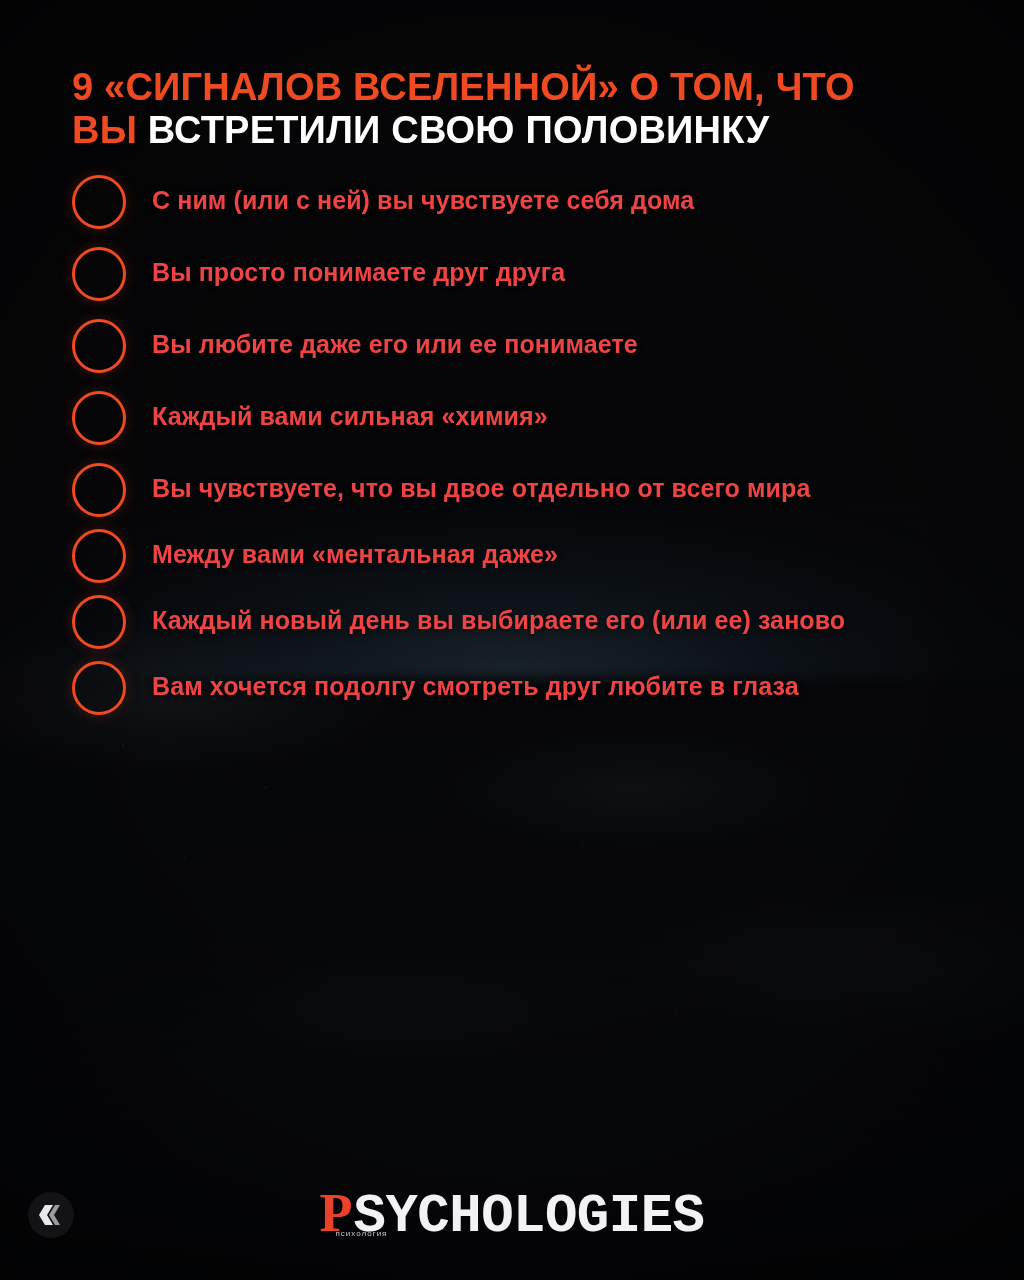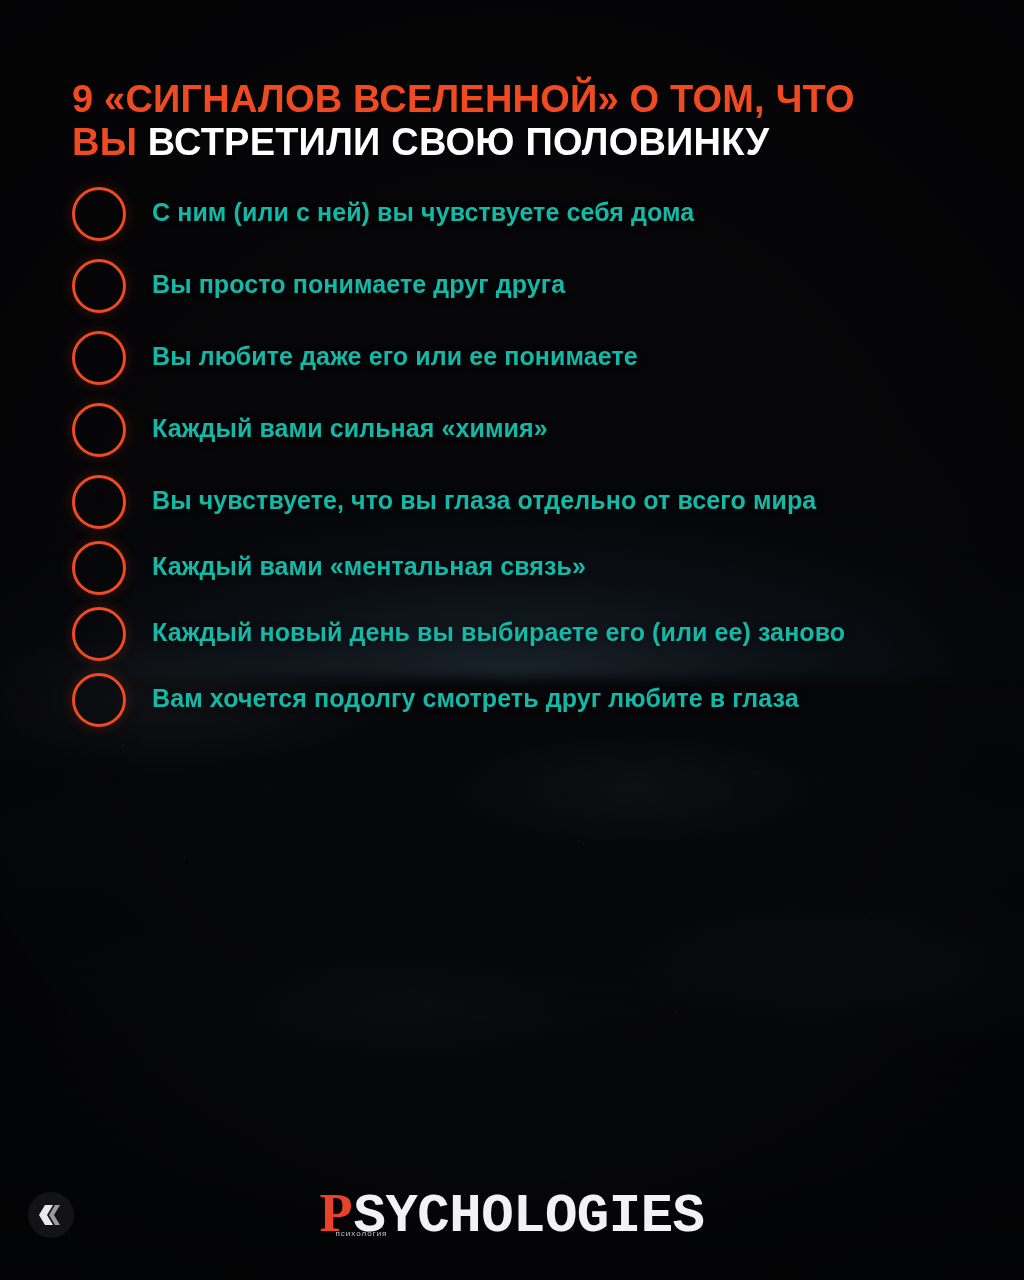--- a/index.html
+++ b/index.html
@@ -111,21 +111,21 @@
     padding: 62px 66px 0 72px;
   }
 
   .title {
     font-size: 38px;
     line-height: 1.14;
     font-weight: 700;
     letter-spacing: 0.2px;
     color: #ffffff;
     text-transform: uppercase;
-    margin: 16px 0 26px 0;
+    margin: 4px 0 26px 0;
     max-width: 830px;
     font-family: "Liberation Sans", sans-serif;
   }
   .title .hl { color: #ef4a21; }
 
   .list {
     margin: 14px 0 0 0;
     padding: 0;
     list-style: none;
   }
@@ -142,21 +142,21 @@
     width: 54px;
     height: 54px;
     border-radius: 50%;
     border: 3px solid #ef4a21;
     box-sizing: border-box;
     margin-top: -4px;
     box-shadow: 0 0 14px rgba(239,74,33,0.22);
   }
 
   .item-text {
-    color: #14b8a6;
+    color: #ef4444;
     font-size: 25px;
     font-weight: 700;
     line-height: 1.28;
     letter-spacing: 0.1px;
     max-width: 700px;
     padding-top: 5px;
     text-shadow: 0 1px 6px rgba(0,0,0,0.6);
   }
 
   
@@ -253,26 +253,26 @@
         <span class="item-text">Вы любите даже его или ее понимаете</span>
       </li>
 
       <li class="item">
         <span class="bullet"></span>
         <span class="item-text">Каждый вами сильная «химия»</span>
       </li>
 
       <li class="item item-tight">
         <span class="bullet"></span>
-        <span class="item-text">Вы чувствуете, что вы глаза отдельно от всего мира</span>
+        <span class="item-text">Вы чувствуете, что вы двое отдельно от всего мира</span>
       </li>
 
       <li class="item item-tight">
         <span class="bullet"></span>
-        <span class="item-text">Каждый вами «ментальная связь»</span>
+        <span class="item-text">Между вами «ментальная даже»</span>
       </li>
 
 
       <li class="item item-tight">
         <span class="bullet"></span>
         <span class="item-text">Каждый новый день вы выбираете его (или ее) заново</span>
       </li>
 
       <li class="item item-tight">
         <span class="bullet"></span>

